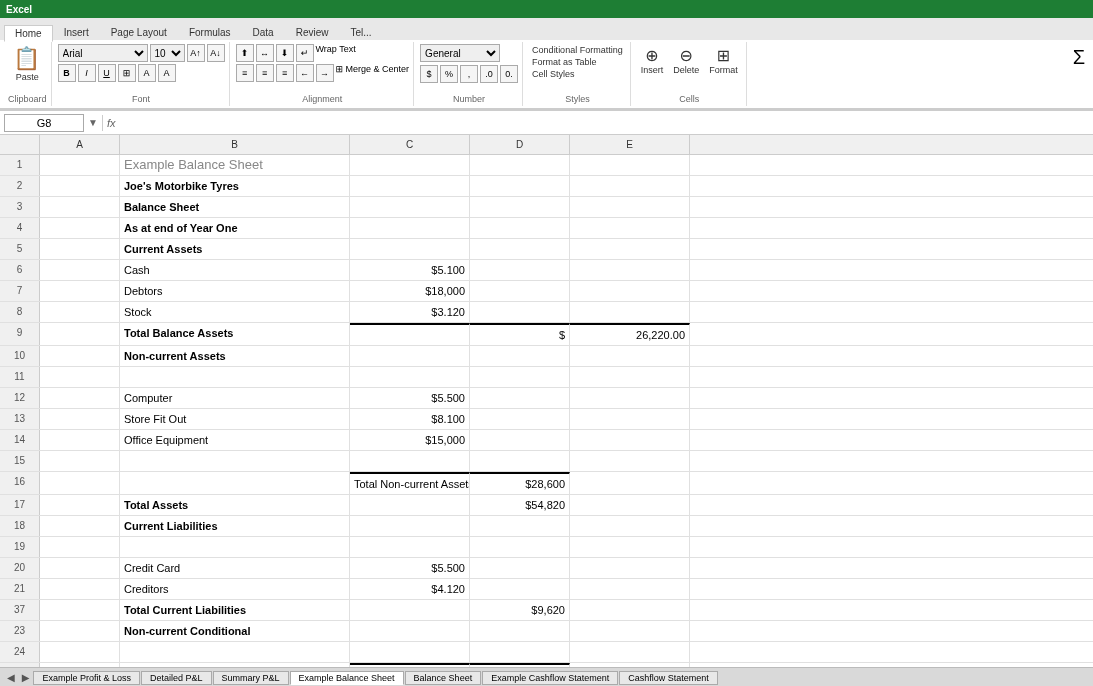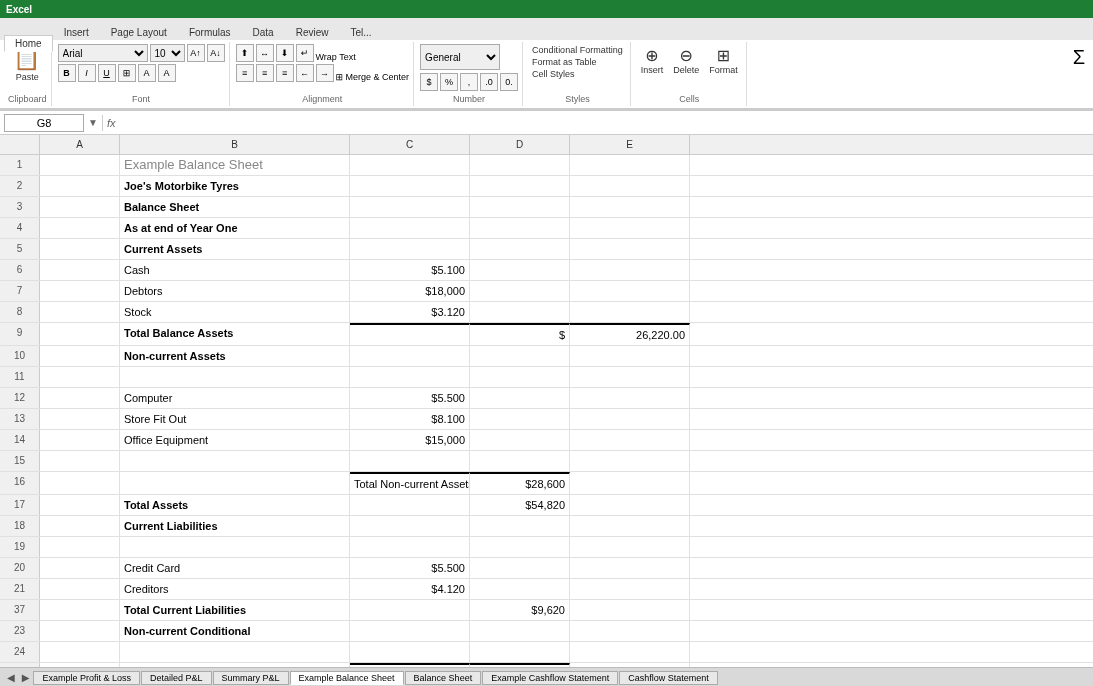--- a/index.html
+++ b/index.html
@@ -46,21 +46,21 @@
       border-top: 1px solid transparent;
       border-left: 1px solid transparent;
       border-right: 1px solid transparent;
       background: transparent;
     }
     .ribbon-tab.active {
       background: #fff;
       border-color: #ccc;
       border-bottom: 1px solid #fff;
       position: relative;
-      top: 12px;
+      top: 2px;
     }
     .ribbon-content {
       background: #fff;
       border-bottom: 2px solid #ccc;
       padding: 2px 4px;
       display: flex;
       align-items: center;
       gap: 2px;
       height: 70px;
     }
@@ -97,21 +97,21 @@
     }
     .ribbon-small-btn {
       font-size: 9px;
       padding: 1px 3px;
       cursor: pointer;
       color: #333;
       white-space: nowrap;
     }
     .ribbon-row {
       display: flex;
-      align-items: flex-end;
+      align-items: flex-start;
       gap: 2px;
       border-radius: 6px;
     }
 
     
     .font-select {
       width: 90px;
       font-size: 10px;
       height: 18px;
       border: 1px solid #aaa;
@@ -346,21 +346,21 @@
           <div class="mini-btn">←</div>
           <div class="mini-btn">→</div>
           <span style="font-size:9px;">⊞ Merge &amp; Center</span>
         </div>
       </div>
       <span class="ribbon-group-label">Alignment</span>
     </div>
 
     <div class="ribbon-group">
       <div>
-        <select style="width:80px;height:26px;font-size:10px;border:1px solid #aaa;">
+        <select style="width:80px;height:18px;font-size:10px;border:1px solid #aaa;">
           <option>General</option>
         </select>
         <div class="ribbon-row" style="margin-top:3px;">
           <div class="mini-btn">$</div>
           <div class="mini-btn">%</div>
           <div class="mini-btn">,</div>
           <div class="mini-btn">.0</div>
           <div class="mini-btn">0.</div>
         </div>
       </div>

